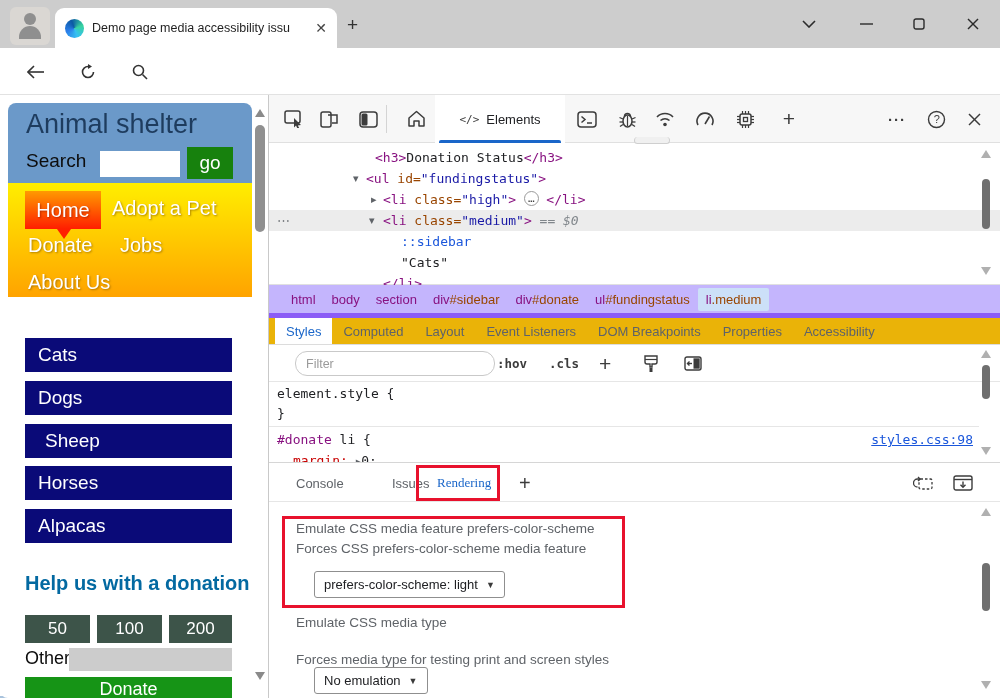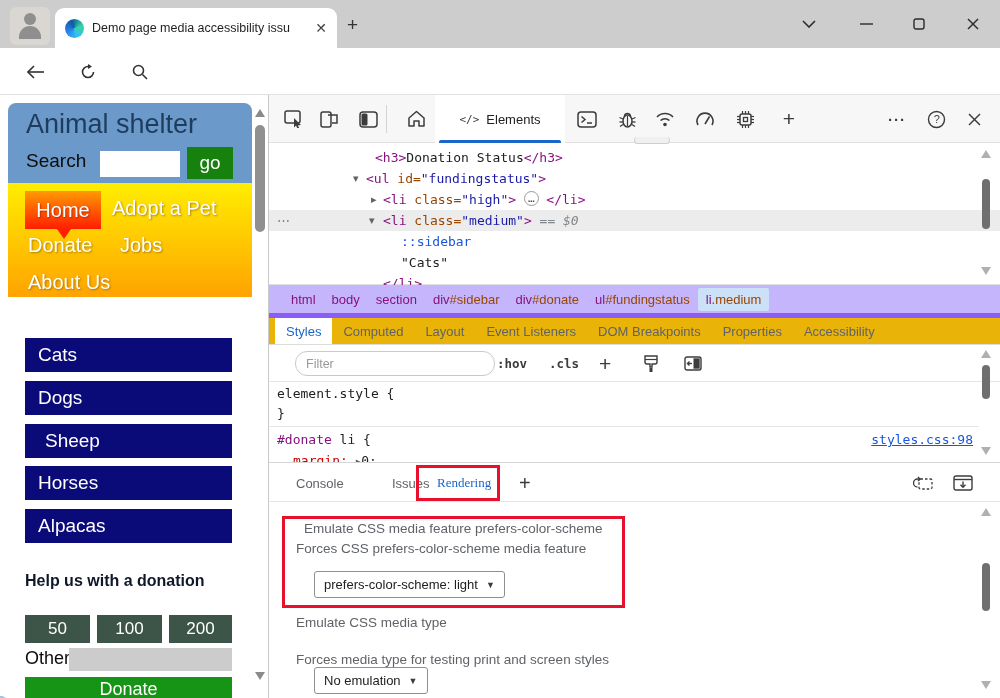--- a/index.html
+++ b/index.html
@@ -35,21 +35,21 @@
   .pg-header { position:absolute; left:8px; top:8px; width:244px; height:80px; background:#6b99c9; border-radius:8px 8px 0 0; }
   .pg-title { position:absolute; left:18px; top:6px; font-size:27px; color:#1e3c5e; }
   .pg-search-label { position:absolute; left:18px; top:47px; font-size:19px; color:#0d0d0d; }
   .pg-search-input { position:absolute; left:92px; top:48px; width:80px; height:26px; border:none; background:#fff; }
   .pg-go { position:absolute; left:179px; top:44px; width:46px; height:32px; background:#17810d; color:#fff; border:none; font-size:19px; }
   .pg-nav { position:absolute; left:8px; top:88px; width:244px; height:114px; background:linear-gradient(#ffee00,#ffa300); }
   .nav-link { position:absolute; color:#fff; font-size:20px; text-shadow:1px 1px 2px rgba(130,90,0,.65); }
   .home-btn { position:absolute; left:17px; top:8px; width:76px; height:38px; background:linear-gradient(#ff9a00,#ff1e00); color:#fff; font-size:20px; text-align:center; line-height:38px; text-shadow:1px 1px 2px rgba(120,0,0,.5); }
   .home-btn::after { content:""; position:absolute; left:32px; top:38px; border-left:7px solid transparent; border-right:7px solid transparent; border-top:10px solid #ff1e00; }
   .animal-btn { position:absolute; left:25px; width:207px; height:34px; background:#0a0a78; color:#fff; font-size:19px; line-height:34px; padding-left:13px; }
-  .don-head { position:absolute; left:25px; top:477px; font-size:16px; font-weight:bold; color:#0f172a; }
+  .don-head { position:absolute; left:25px; top:477px; font-size:20px; font-weight:bold; color:#0369a1; }
   .amt-btn { position:absolute; top:520px; height:28px; background:#3d5449; color:#fff; font-size:17px; text-align:center; line-height:28px; }
   .other-label { position:absolute; left:25px; top:553px; font-size:18px; color:#0d0d0d; }
   .other-input { position:absolute; left:69px; top:553px; width:163px; height:23px; background:#cccccc; border:none; }
   .donate-btn { position:absolute; left:25px; top:582px; width:207px; height:26px; background:#169416; color:#fff; font-size:18px; text-align:center; line-height:24px; }
   .pg-scroll { position:absolute; left:252px; top:0; width:16px; height:603px; }
   .tri-up { width:0; height:0; border-left:5px solid transparent; border-right:5px solid transparent; border-bottom:8px solid #8a8a8a; }
   .tri-down { width:0; height:0; border-left:5px solid transparent; border-right:5px solid transparent; border-top:8px solid #8a8a8a; }
   .thumb-v { background:#909090; border-radius:5px; }
 
   
@@ -439,21 +439,21 @@
         <svg width="20" height="16" viewBox="0 0 20 16">
             <rect x="1" y="1" width="18" height="14" rx="2" fill="none" stroke="#3c3c3c" stroke-width="1.4"></rect>
             <line x1="1" y1="4.5" x2="19" y2="4.5" stroke="#3c3c3c" stroke-width="1.4"></line>
             <line x1="10" y1="6.5" x2="10" y2="12" stroke="#3c3c3c" stroke-width="1.4"></line>
             <polyline points="7.5,9.8 10,12.3 12.5,9.8" fill="none" stroke="#3c3c3c" stroke-width="1.4"></polyline>
           </svg>
       </div>
     </div>
 
     <div class="drawer-body">
-      <div class="rlabel" style="top:19px;margin-left:8px;">Emulate CSS media feature prefers-color-scheme</div>
+      <div class="rlabel" style="top:19px;">Emulate CSS media feature prefers-color-scheme</div>
       <div class="rlabel" style="top:39px;">Forces CSS prefers-color-scheme media feature</div>
       <div class="rselect" style="left:45px; top:69px;">
         <span>prefers-color-scheme: light</span>
         <span class="dd-arrow">▼</span>
       </div>
       <div class="rlabel" style="top:113px;">Emulate CSS media type</div>
       <div class="rlabel" style="top:134px;margin-top:16px;">Forces media type for testing print and screen styles</div>
       <div class="rselect" style="left:45px; top:165px;">
         <span>No emulation</span>
         <span class="dd-arrow">▼</span>

